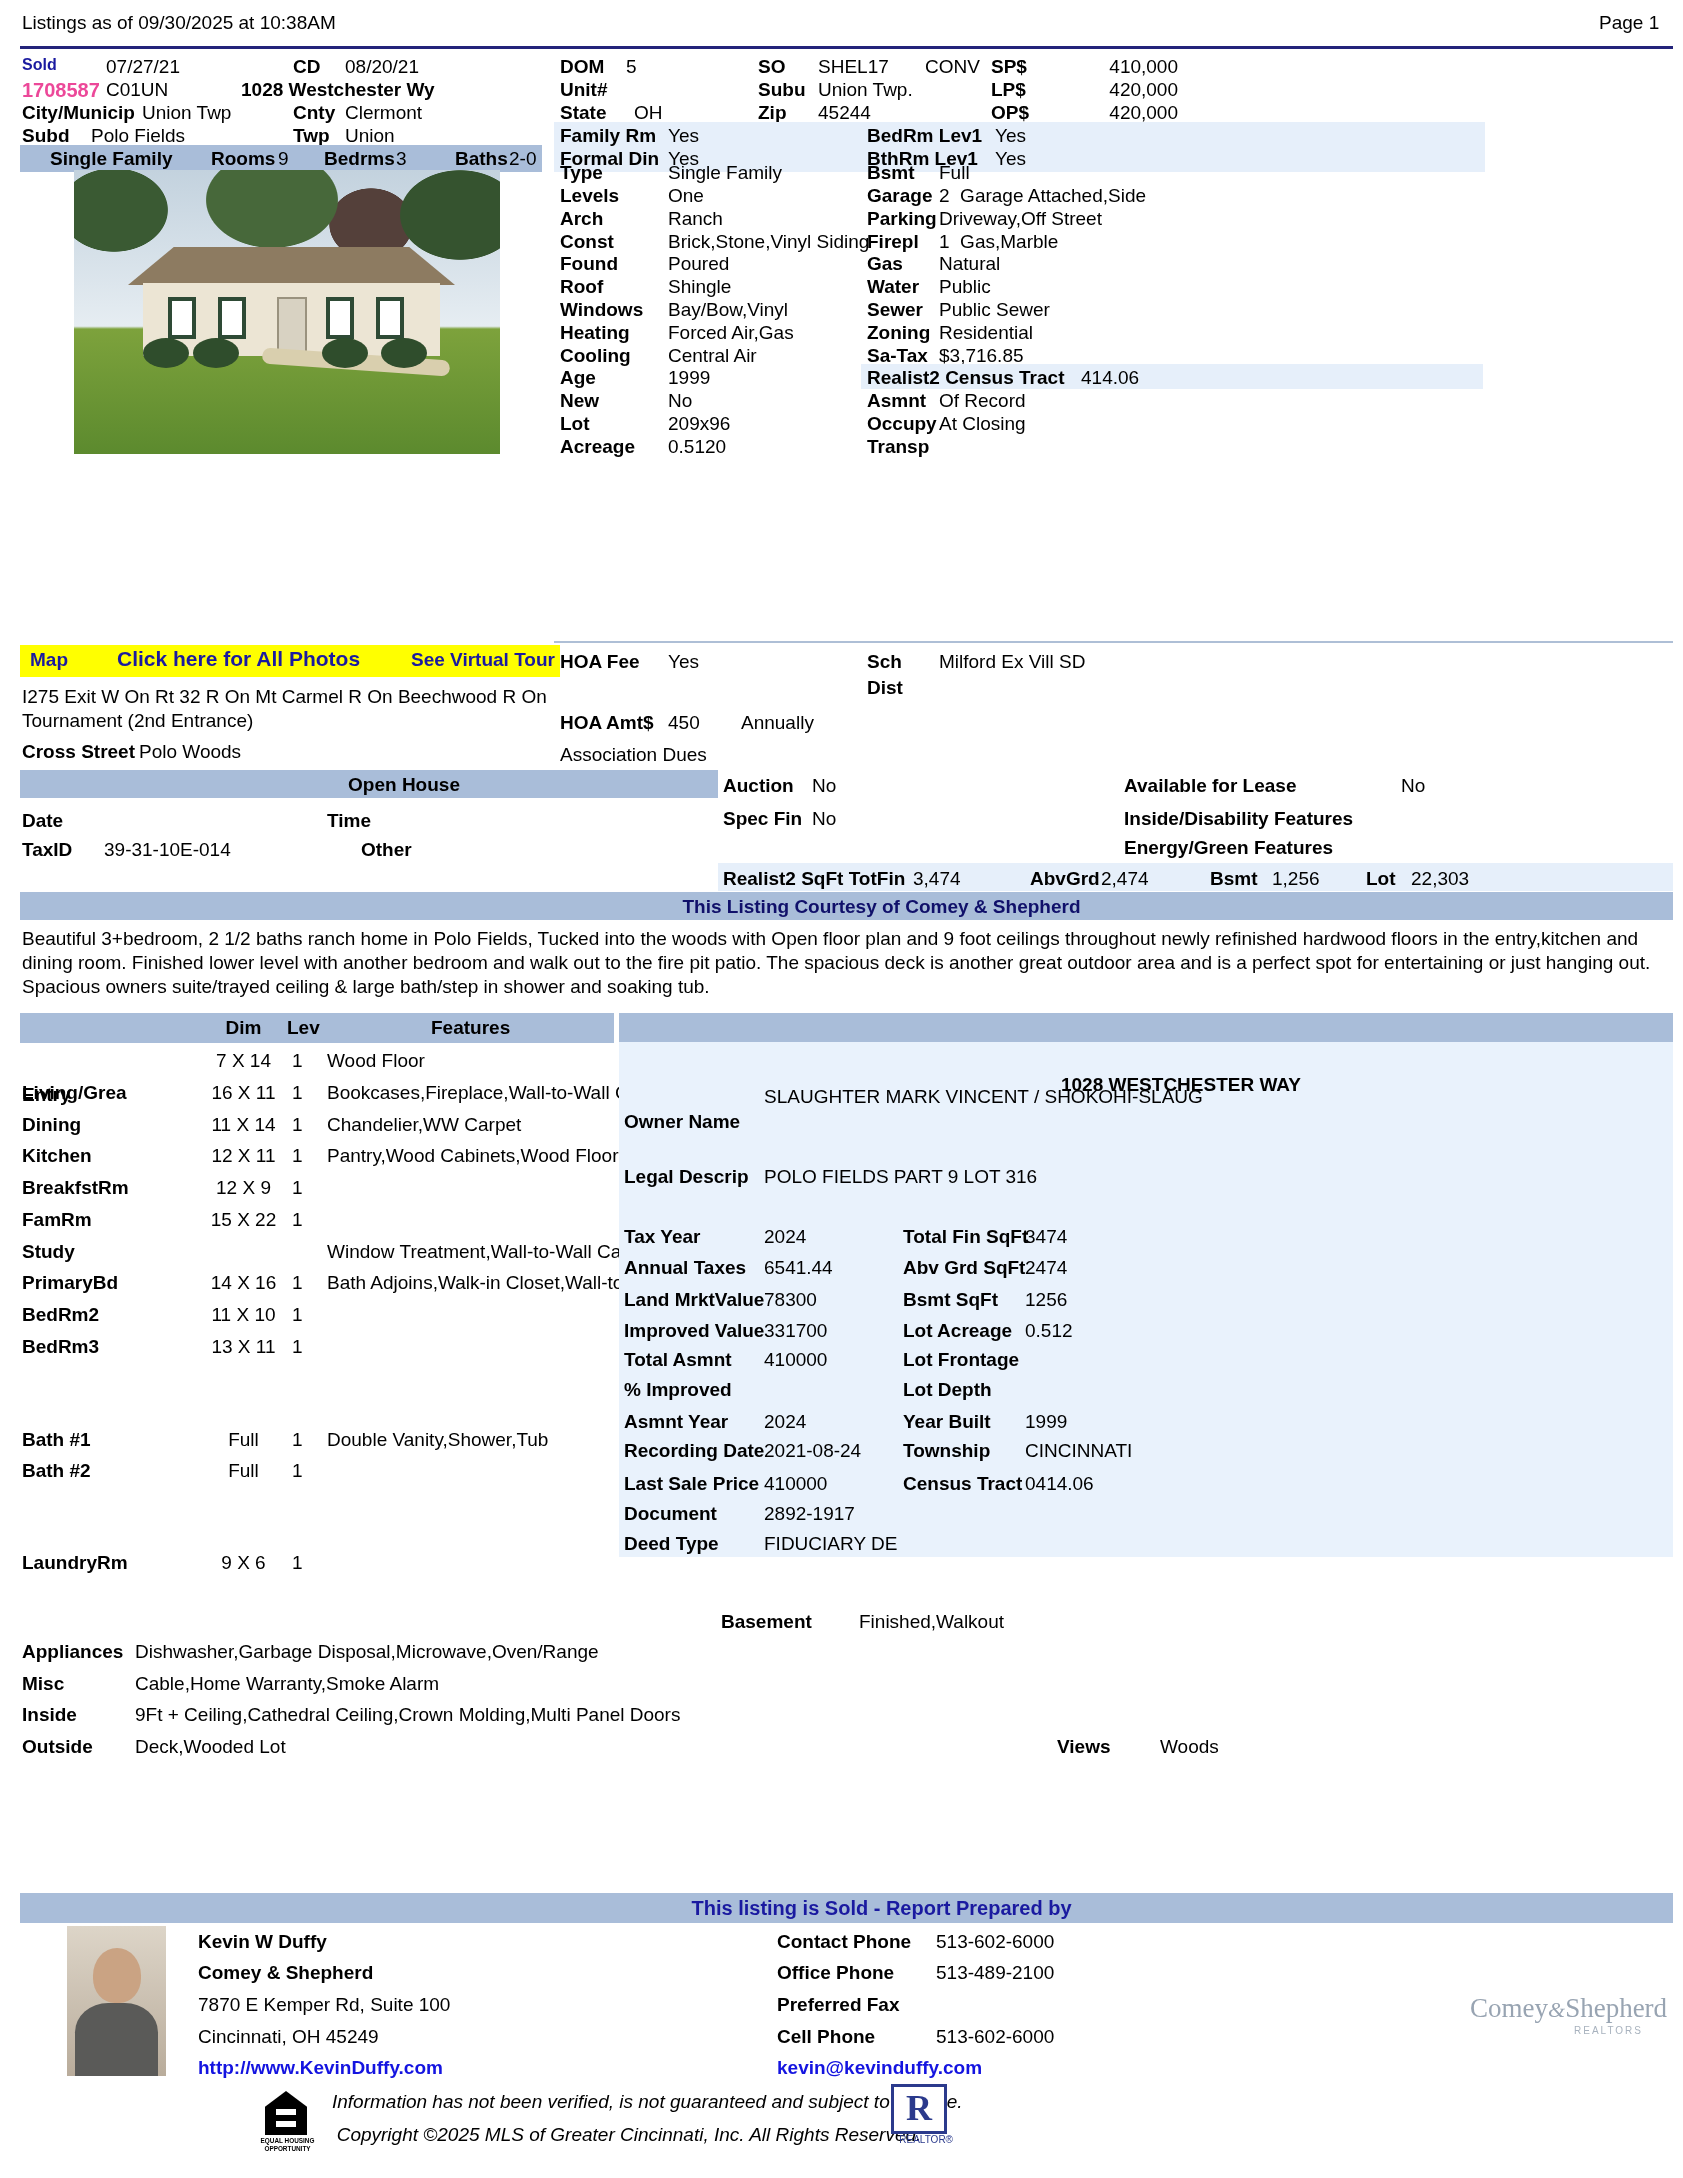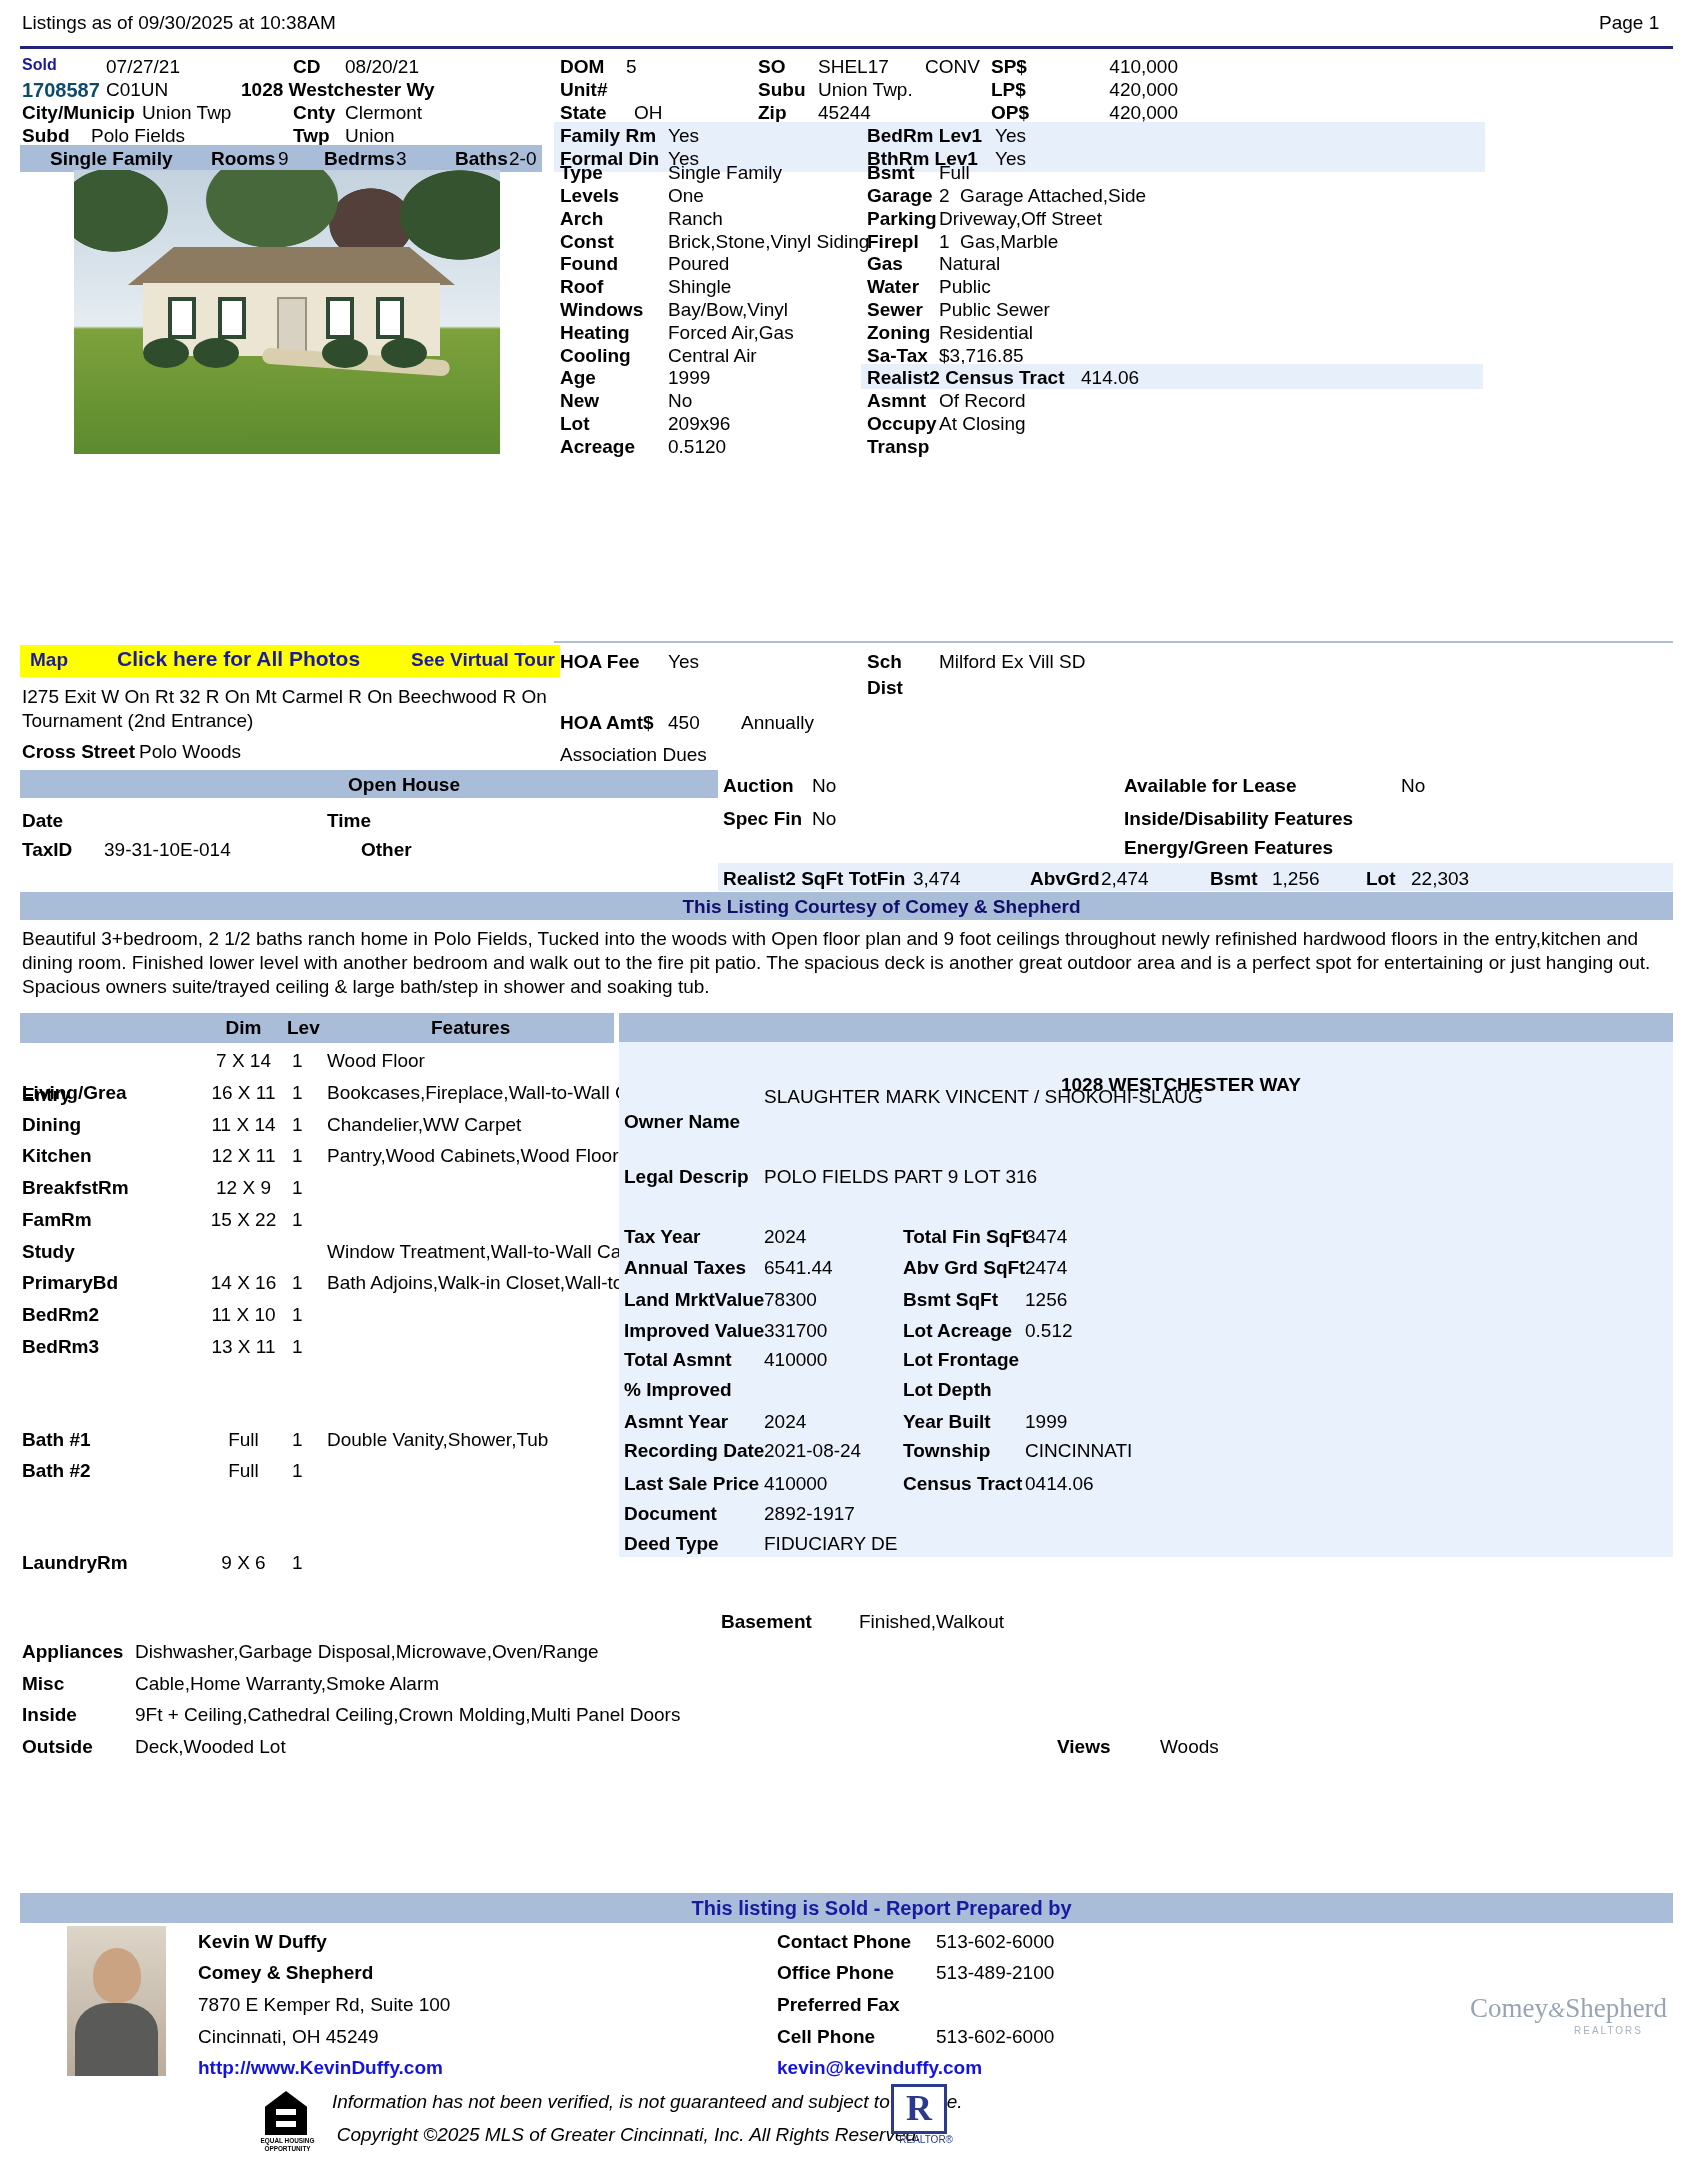--- a/index.html
+++ b/index.html
@@ -4,21 +4,21 @@
 <style>
   html,body{margin:0;padding:0;background:#fff;}
   .page{position:relative;width:1683px;height:2178px;background:#fff;
         font-family:"Liberation Sans",sans-serif;font-size:19px;color:#000;overflow:hidden;}
   .abs{position:absolute;white-space:pre;}
   .b{font-weight:bold;}
   .i{font-style:italic;}
   .c{text-align:center;margin-left:35px;}
   .r{text-align:right;}
   .navy{color:#1a1aa0;}
-  .blue{color:#0c4a6e;}
+  .blue{color:#ec4899;}
   .link{color:#1414e0;}
   .red{color:#e9262d;}
   .bar{position:absolute;background:#a9bdd9;}
   .hl{position:absolute;background:#e6effa;}
   .taxpanel{position:absolute;background:#e9f2fc;}
   .yellow{position:absolute;background:#ffff00;}
   .hline{position:absolute;background:#23237a;height:3px;}
   .thinline{position:absolute;background:#aebfd6;height:2px;}
   .wrap{white-space:normal;}
   

